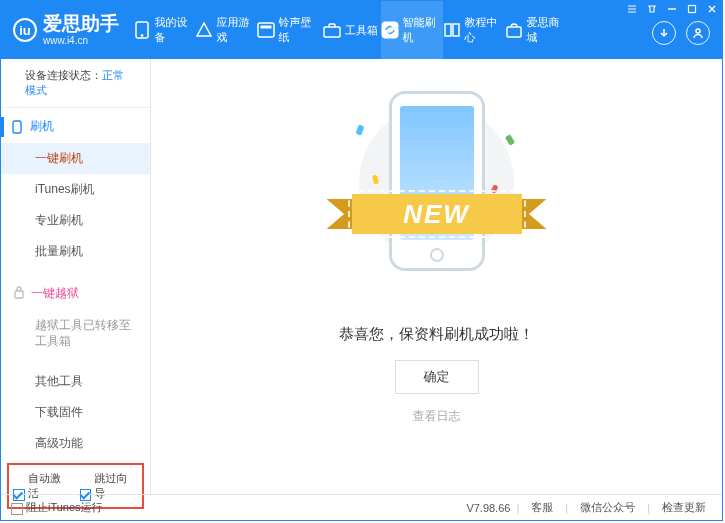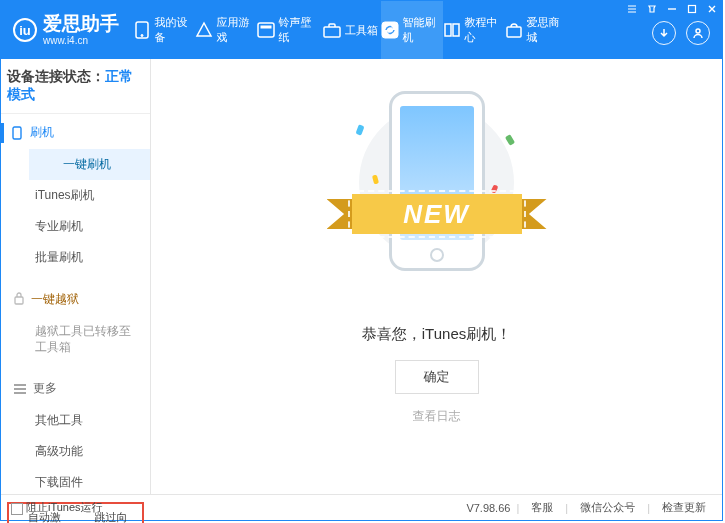--- a/index.html
+++ b/index.html
@@ -21,30 +21,30 @@
   .header-spacer { flex: 1; }
   .win-controls { position: absolute; right: 3px; top: 2px; display: flex; gap: 6px; }
   .win-controls span { width: 14px; height: 12px; display: inline-flex; align-items: center; justify-content: center; cursor: pointer; }
   .win-controls svg { stroke: #fff; }
   .header-circle-btns { display: flex; align-items: center; gap: 10px; padding-right: 12px; align-self: center; margin-top: 6px; }
   .circle-btn { width: 24px; height: 24px; border: 1.5px solid rgba(255,255,255,.9); border-radius: 50%; display: flex; align-items: center; justify-content: center; cursor: pointer; }
   .circle-btn svg { stroke: #fff; }
   
   .body { flex: 1; display: flex; min-height: 0; }
   .sidebar { width: 150px; border-right: 1px solid #e5e5e5; display: flex; flex-direction: column; }
-  .conn-row { padding: 9px 6px; font-size: 14px; color: #444; border-bottom: 1px solid #eee; font-weight: bold; }
+  .conn-row { padding: 9px 24px; font-size: 11px; color: #444; border-bottom: 1px solid #eee; }
   .conn-mode { color: #1e88f5; }
   .side-section { padding-top: 2px; }
   .side-head { display: flex; align-items: center; gap: 6px; padding: 8px 12px; color: #666; font-size: 12px; }
   .side-head.active-head { color: #1e88f5; }
   .side-head.active-head svg { stroke: #1e88f5; }
   .side-head .side-mark { width: 3px; height: 20px; background: #1e88f5; margin: -8px 0 -8px -12px; }
   .side-head svg, .side-head .lock-icon svg { stroke: #888; }
   .side-sub { padding: 7px 10px 7px 34px; color: #555; font-size: 12px; cursor: pointer; }
-  .side-sub.active { color: #0369a1; background: #e8f3ff; margin-left: 28px; }
+  .side-sub.active { color: #c2410c; background: #e8f3ff; }
   .side-sub.note { color: #999; font-size: 12px; line-height: 1.35; }
   .sep { height: 1px; background: #eee; margin: 4px 10px; }
   .side-bottom { margin-top: auto; }
   .checks-box { border: 2px solid #e74c3c; margin: 4px 6px 8px; padding: 6px 4px; display: flex; gap: 8px; align-items: center; }
   .chk { display: inline-flex; align-items: flex-end; gap: 3px; font-size: 11px; color: #444; cursor: pointer; }
   .chk-box { width: 12px; height: 12px; border: 1px solid #1e88f5; display: inline-flex; align-items: center; justify-content: center; }
   .chk-box.checked::after { content: ""; width: 7px; height: 4px; border-left: 2px solid #1e88f5; border-bottom: 2px solid #1e88f5; transform: rotate(-45deg) translate(0,-1px); }
   
   .main { flex: 1; display: flex; flex-direction: column; align-items: center; justify-content: flex-start; position: relative; padding-top: 26px; }
   .phone-illus { position: relative; width: 180px; height: 200px; display: flex; align-items: center; justify-content: center; }
@@ -206,41 +206,35 @@
           <span>刷机</span>
         </div>
         <div class="side-sub active">一键刷机</div>
         <div class="side-sub">iTunes刷机</div>
         <div class="side-sub">专业刷机</div>
         <div class="side-sub">批量刷机</div>
       </div>
 
       <div class="sep"></div>
       <div class="side-section">
-        <div class="side-head" style="color:#a16207;">
+        <div class="side-head" style="color:#ec4899;">
           <span class="lock-icon"><svg width="12" height="14" viewBox="0 0 12 14">
                 <rect x="2" y="6" width="8" height="7" rx="1" fill="none" stroke="#bbb" stroke-width="1.3"></rect>
                 <path d="M4 6V4a2 2 0 0 1 4 0v2" fill="none" stroke="#bbb" stroke-width="1.3"></path>
               </svg></span>
           <span>一键越狱</span>
         </div>
         <div class="side-sub note">越狱工具已转移至工具箱</div>
       </div>
 
       <div class="sep"></div>
       <div class="side-section">
-        <div class="side-head">
-          <svg width="14" height="12" viewBox="0 0 14 12">
-              <path d="M1 2h12M1 6h12M1 10h12" stroke-width="1.5"></path>
-            </svg>
-          <span>更多</span>
-        </div>
         <div class="side-sub">其他工具</div>
+        <div class="side-sub">下载固件</div>
         <div class="side-sub">高级功能</div>
-        <div class="side-sub">下载固件</div>
       </div>
 
       <div class="side-bottom">
         <div class="checks-box">
           <label class="chk">
               <span class="chk-box checked"></span>
               <span>自动激活</span>
             </label>
           <label class="chk">
               <span class="chk-box checked"></span>
@@ -260,21 +254,21 @@
           <span class="confetti c4"></span>
         <div class="phone-body">
             <div class="phone-screen"></div>
             <div class="phone-home"></div>
           </div>
         <div class="ribbon">
           <div class="ribbon-back"></div>
           <div class="ribbon-front">NEW</div>
         </div>
       </div>
-      <div class="success-msg">恭喜您，iTunes刷机！</div>
+      <div class="success-msg">恭喜您，保资料刷机成功啦！</div>
       <button class="confirm-btn">确定</button>
       <div class="view-log">查看日志</div>
     </div>
   </div>
 
   <div class="footer">
     <label class="chk">
         <span class="chk-box"></span>
         <span>阻止iTunes运行</span>
       </label>

